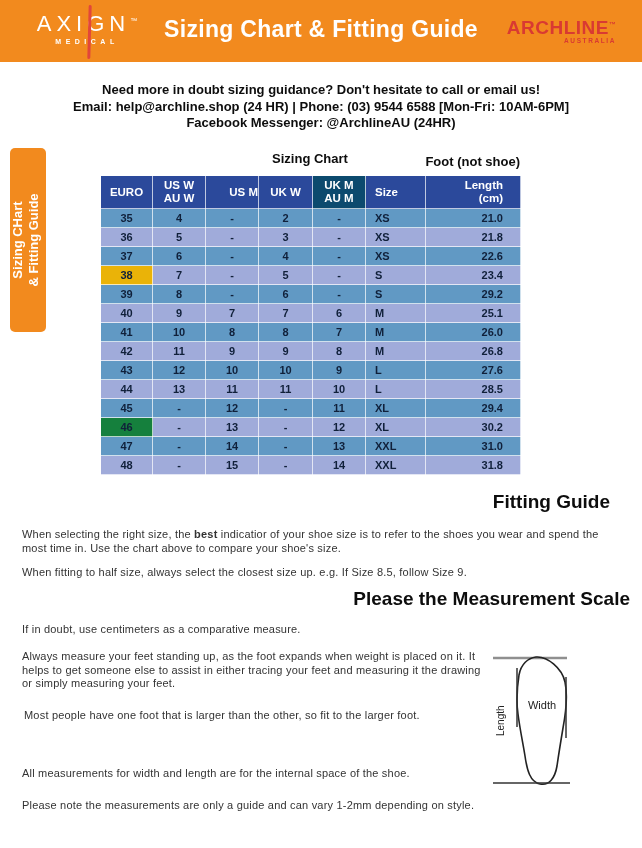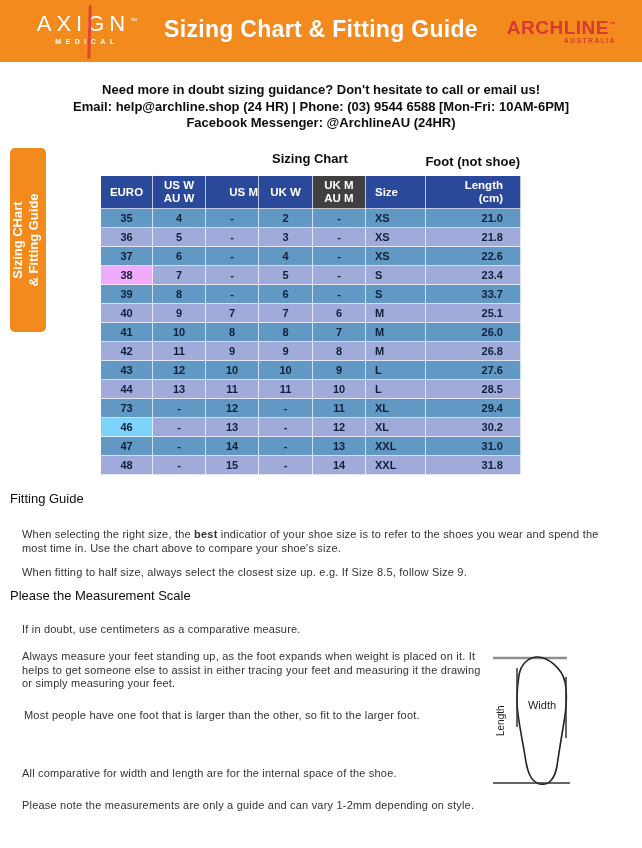--- a/index.html
+++ b/index.html
@@ -47,21 +47,21 @@
     text-align:center; padding:0; border:1px solid rgba(255,255,255,0.7);
   }
   .size-table td {
     height:18px; line-height:18px; font-size:11px; font-weight:bold; color:#10203a;
     text-align:center; padding:0; border:1px solid rgba(255,255,255,0.7);
   }
   .size-table th:nth-child(6), .size-table td:nth-child(6) { text-align:left; padding-left:9px; }
   .size-table th:nth-child(7), .size-table td:nth-child(7) { text-align:right; padding-right:17px; }
 
   
-  .heading { position:absolute; text-align:left; font-size:13px; font-weight:normal; color:#0d0d0d; }
+  .heading { position:absolute; text-align:right; font-size:19px; font-weight:bold; color:#0d0d0d; }
   .h-fitting { top:491px; left:10px; width:600px; }
   .h-measure { top:588px; left:10px; width:620px; }
   .body-text { position:absolute; font-size:11px; color:#333333; line-height:13.5px; letter-spacing:0.2px; }
   .p1  { top:516px; left:22px; width:598px; line-height:14px; }
   .p2  { top:558px; left:22px; width:598px;margin-top:8px; }
   .mp1 { top:612px; left:22px; width:480px; }
   .mp2 { top:639px; left:22px; width:472px; }
   .mp3 { top:698px; left:24px; width:480px; }
   .mp4 { top:756px; left:22px; width:480px; }
   .mp5 { top:788px; left:22px; width:482px; }
@@ -114,21 +114,21 @@
         <col style="width:60px">
       <col style="width:95px">
     </colgroup>
     <thead>
         <tr>
           <th style="background: rgb(43, 73, 155); margin-top: 16px;">EURO</th>
           <th style="background: rgb(43, 73, 155);">US W
 AU W</th>
           <th style="background: rgb(43, 73, 155); text-align: right;">US M</th>
           <th style="background: rgb(43, 73, 155);">UK W</th>
-          <th style="background: #404040;">UK M
+          <th style="background: #0c4a6e;">UK M
 AU M</th>
           <th style="background: rgb(43, 73, 155);">Size</th>
           <th style="background: rgb(43, 73, 155);">Length
 (cm)</th>
         </tr>
       </thead>
     <tbody>
         <tr>
           <td style="background: rgb(97, 153, 196);">35</td>
           <td style="background: rgb(97, 153, 196);">4</td>
@@ -150,36 +150,36 @@
         <tr>
           <td style="background: rgb(97, 153, 196);">37</td>
           <td style="background: rgb(97, 153, 196);">6</td>
           <td style="background: rgb(97, 153, 196);">-</td>
           <td style="background: rgb(97, 153, 196);">4</td>
           <td style="background: rgb(97, 153, 196);">-</td>
           <td style="background: rgb(97, 153, 196);">XS</td>
           <td style="background: rgb(97, 153, 196);">22.6</td>
         </tr>
         <tr>
-          <td style="background: #f0abfc;">38</td>
+          <td style="background: #eab308;">38</td>
           <td style="background: rgb(160, 171, 218);">7</td>
           <td style="background: rgb(160, 171, 218);">-</td>
           <td style="background: rgb(160, 171, 218);">5</td>
           <td style="background: rgb(160, 171, 218);">-</td>
           <td style="background: rgb(160, 171, 218);">S</td>
           <td style="background: rgb(160, 171, 218);">23.4</td>
         </tr>
         <tr>
           <td style="background: rgb(97, 153, 196);">39</td>
           <td style="background: rgb(97, 153, 196);">8</td>
           <td style="background: rgb(97, 153, 196);">-</td>
           <td style="background: rgb(97, 153, 196);">6</td>
           <td style="background: rgb(97, 153, 196);">-</td>
           <td style="background: rgb(97, 153, 196);">S</td>
-          <td style="background: rgb(97, 153, 196);">33.7</td>
+          <td style="background: rgb(97, 153, 196);">29.2</td>
         </tr>
         <tr>
           <td style="background: rgb(160, 171, 218);">40</td>
           <td style="background: rgb(160, 171, 218);">9</td>
           <td style="background: rgb(160, 171, 218);">7</td>
           <td style="background: rgb(160, 171, 218);">7</td>
           <td style="background: rgb(160, 171, 218);">6</td>
           <td style="background: rgb(160, 171, 218);">M</td>
           <td style="background: rgb(160, 171, 218);">25.1</td>
         </tr>
@@ -213,30 +213,30 @@
         <tr>
           <td style="background: rgb(160, 171, 218);">44</td>
           <td style="background: rgb(160, 171, 218);">13</td>
           <td style="background: rgb(160, 171, 218);">11</td>
           <td style="background: rgb(160, 171, 218);">11</td>
           <td style="background: rgb(160, 171, 218);">10</td>
           <td style="background: rgb(160, 171, 218);">L</td>
           <td style="background: rgb(160, 171, 218);">28.5</td>
         </tr>
         <tr>
-          <td style="background: rgb(97, 153, 196);">73</td>
+          <td style="background: rgb(97, 153, 196);">45</td>
           <td style="background: rgb(97, 153, 196);">-</td>
           <td style="background: rgb(97, 153, 196);">12</td>
           <td style="background: rgb(97, 153, 196);">-</td>
           <td style="background: rgb(97, 153, 196);">11</td>
           <td style="background: rgb(97, 153, 196);">XL</td>
           <td style="background: rgb(97, 153, 196);">29.4</td>
         </tr>
         <tr>
-          <td style="background: #7dd3fc;">46</td>
+          <td style="background: #15803d;">46</td>
           <td style="background: rgb(160, 171, 218);">-</td>
           <td style="background: rgb(160, 171, 218);">13</td>
           <td style="background: rgb(160, 171, 218);">-</td>
           <td style="background: rgb(160, 171, 218);">12</td>
           <td style="background: rgb(160, 171, 218);">XL</td>
           <td style="background: rgb(160, 171, 218);">30.2</td>
         </tr>
         <tr>
           <td style="background: rgb(97, 153, 196);">47</td>
           <td style="background: rgb(97, 153, 196);">-</td>
@@ -259,21 +259,21 @@
   </table>
 
   <div class="heading h-fitting">Fitting Guide</div>
   <p class="body-text p1"><span>When selecting the right size, the </span><b>best</b><span> indicatior of your shoe size is to refer to the shoes you wear and spend the most time in. Use the chart above to compare your shoe's size.</span></p>
   <p class="body-text p2">When fitting to half size, always select the closest size up. e.g. If Size 8.5, follow Size 9.</p>
 
   <div class="heading h-measure">Please the Measurement Scale</div>
   <p class="body-text mp1">If in doubt, use centimeters as a comparative measure.</p>
   <p class="body-text mp2">Always measure your feet standing up, as the foot expands when weight is placed on it. It helps to get someone else to assist in either tracing your feet and measuring it the drawing or simply measuring your feet.</p>
   <p class="body-text mp3">Most people have one foot that is larger than the other, so fit to the larger foot.</p>
-  <p class="body-text mp4">All comparative for width and length are for the internal space of the shoe.</p>
+  <p class="body-text mp4">All measurements for width and length are for the internal space of the shoe.</p>
   <p class="body-text mp5">Please note the measurements are only a guide and can vary 1-2mm depending on style.</p>
 
   <svg class="foot-diagram" width="152" height="160" viewBox="0 0 152 160">
     <line x1="3" y1="10" x2="77" y2="10" stroke="#8f8f8f" stroke-width="2.5"></line>
     <path d="M 46,9 C 38,10 31,16 29,27 C 27,40 26,52 28,66 C 30,82 33,95 35,108
              C 37,122 40,134 50,136 C 59,138 65,130 67,118 C 69,104 71,92 73,80
              C 76,64 78,48 75,34 C 72,20 57,8 46,9 Z" fill="none" stroke="#222222" stroke-width="1.6"></path>
     <line x1="27" y1="20" x2="27" y2="79" stroke="#333333" stroke-width="1.5"></line>
     <line x1="76" y1="29" x2="76" y2="90" stroke="#333333" stroke-width="1.5"></line>
     <line x1="3" y1="135" x2="80" y2="135" stroke="#333333" stroke-width="1.5"></line>

